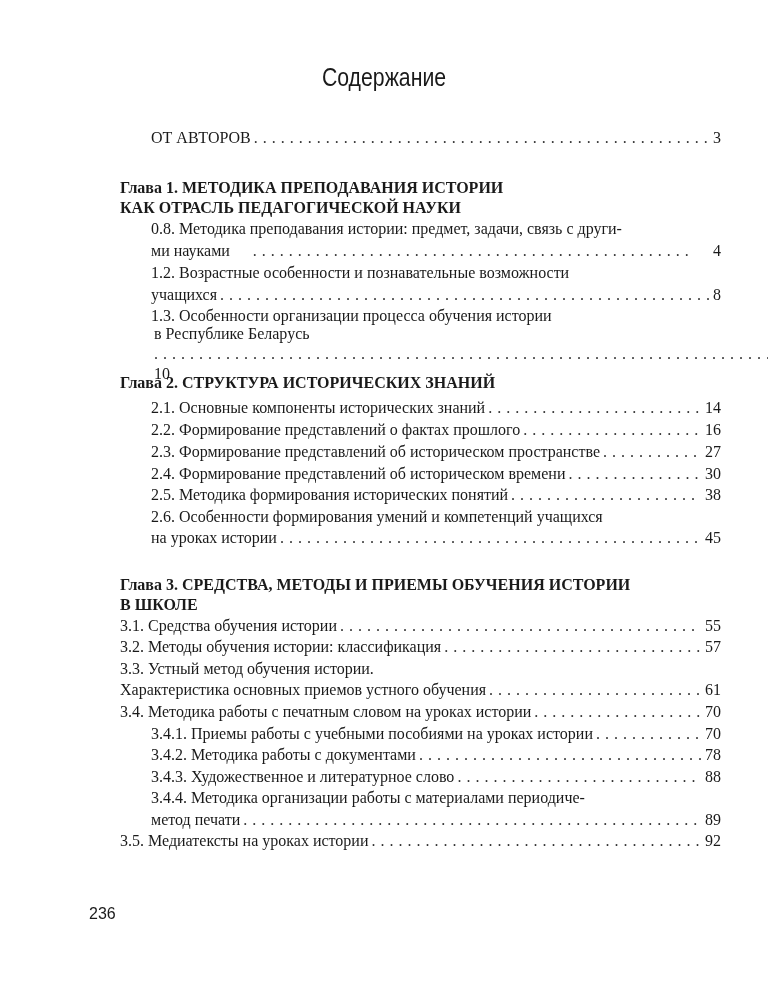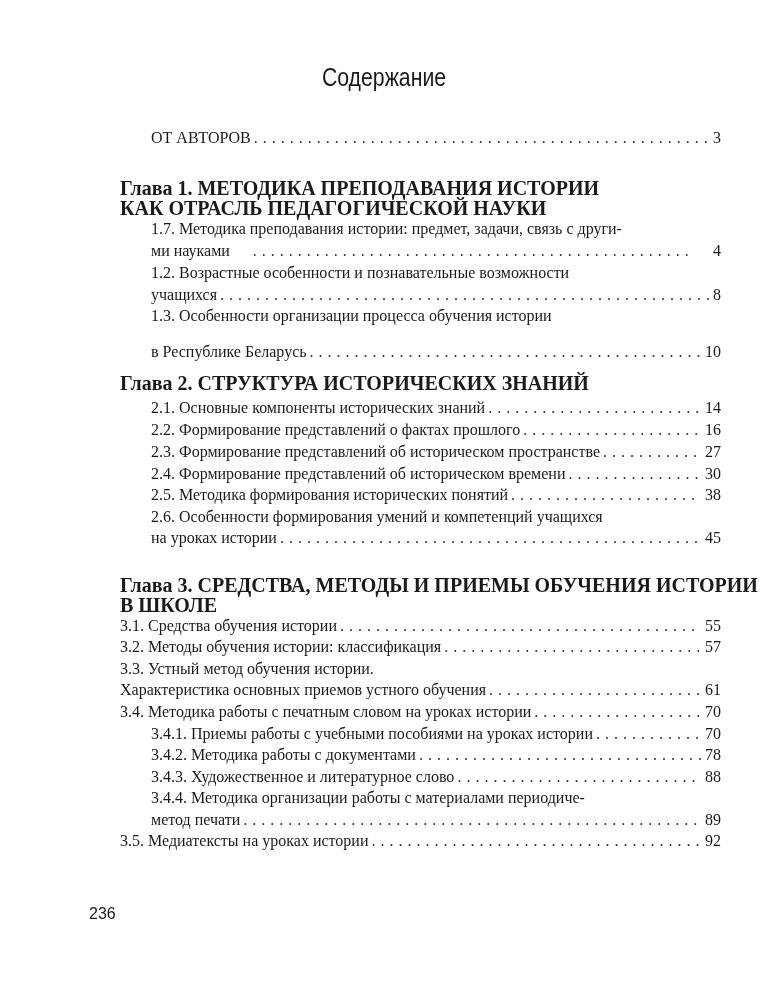--- a/index.html
+++ b/index.html
@@ -7,21 +7,21 @@
          font-family: "Liberation Serif", "DejaVu Serif", serif; }
   .page-title { position: absolute; top: 63px; left: 0; width: 768px; text-align: center;
                 font-family: "Liberation Sans", "DejaVu Sans", sans-serif; font-size: 25px;
                 transform: scaleX(0.85); transform-origin: 384px 0; color: #1a1a1a; }
   .toc { position: absolute; left: 0; top: 0; width: 768px; }
   .line { position: absolute; display: flex; align-items: baseline; font-size: 16px; line-height: 20px; white-space: nowrap; }
   .line .txt { flex: 0 0 auto; }
   .line .dots { flex: 1 1 auto; overflow: hidden; margin: 0 4px 0 3px; letter-spacing: 2.6px; color: #333; }
   .line .dots::before { content: ". . . . . . . . . . . . . . . . . . . . . . . . . . . . . . . . . . . . . . . . . . . . . . . . . . . . . . . . . . . . . . . . . . . . . . . . . . . . . . . . . . . . . . . . . . . . . . . . . . . . . . . . . . . . . . . . . . . . . . . . . . . . . . . . . . . . . . . . . . . . . . . . . . . . . . . . . . . . . . . . . . . . . . . . . . . . . . . . . . . . . . . . . . . . . . . ."; letter-spacing: 0; word-spacing: 1px; }
   .line .pg { flex: 0 0 auto; }
-  .chapter { position: absolute; left: 120px; font-weight: bold; font-size: 20px; line-height: 20px; }
+  .chapter { position: absolute; left: 120px; font-weight: bold; font-size: 16px; line-height: 20px; }
   .plain { position: absolute; font-size: 16px; line-height: 20px; white-space: nowrap; }
   .folio { position: absolute; left: 89px; top: 905px; font-family: "Liberation Sans", "DejaVu Sans", sans-serif; font-size: 16px; }
 </style>
 </head>
 <body>
 
 <div class="page-title">Содержание</div>
 
 <div class="toc">
 
@@ -29,36 +29,36 @@
     <span class="txt">ОТ АВТОРОВ</span>
     <span class="dots"></span>
     <span class="pg">3</span>
   </div>
 
   <div class="chapter" style="top:178px;">
     <div>Глава 1. МЕТОДИКА ПРЕПОДАВАНИЯ ИСТОРИИ</div>
     <div>КАК ОТРАСЛЬ ПЕДАГОГИЧЕСКОЙ НАУКИ</div>
   </div>
 
-  <div class="plain" style="left:151px; top:219px;">1.7. Методика преподавания истории: предмет, задачи, связь с други-</div>
+  <div class="plain" style="left:151px; top:219px;">0.8. Методика преподавания истории: предмет, задачи, связь с други-</div>
   <div class="line" style="left:151px; width:570px; top:241px;gap:20px;">
     <span class="txt">ми науками</span>
     <span class="dots"></span>
     <span class="pg">4</span>
   </div>
 
   <div class="plain" style="left:151px; top:263px;">1.2. Возрастные особенности и познавательные возможности</div>
   <div class="line" style="left:151px; width:570px; top:285px;">
     <span class="txt">учащихся</span>
     <span class="dots"></span>
     <span class="pg">8</span>
   </div>
 
   <div class="plain" style="left:151px; top:306px;">1.3. Особенности организации процесса обучения истории</div>
-  <div class="line" style="left:151px; width:570px; top:342px;">
+  <div class="line" style="left:151px; width:570px; top:324px;flex-direction:column;">
     <span class="txt">в Республике Беларусь</span>
     <span class="dots"></span>
     <span class="pg">10</span>
   </div>
 
   <div class="chapter" style="top:373px;">
     <div>Глава 2. СТРУКТУРА ИСТОРИЧЕСКИХ ЗНАНИЙ</div>
   </div>
 
   <div class="line" style="left:151px; width:570px; top:398px;text-align:center;">

